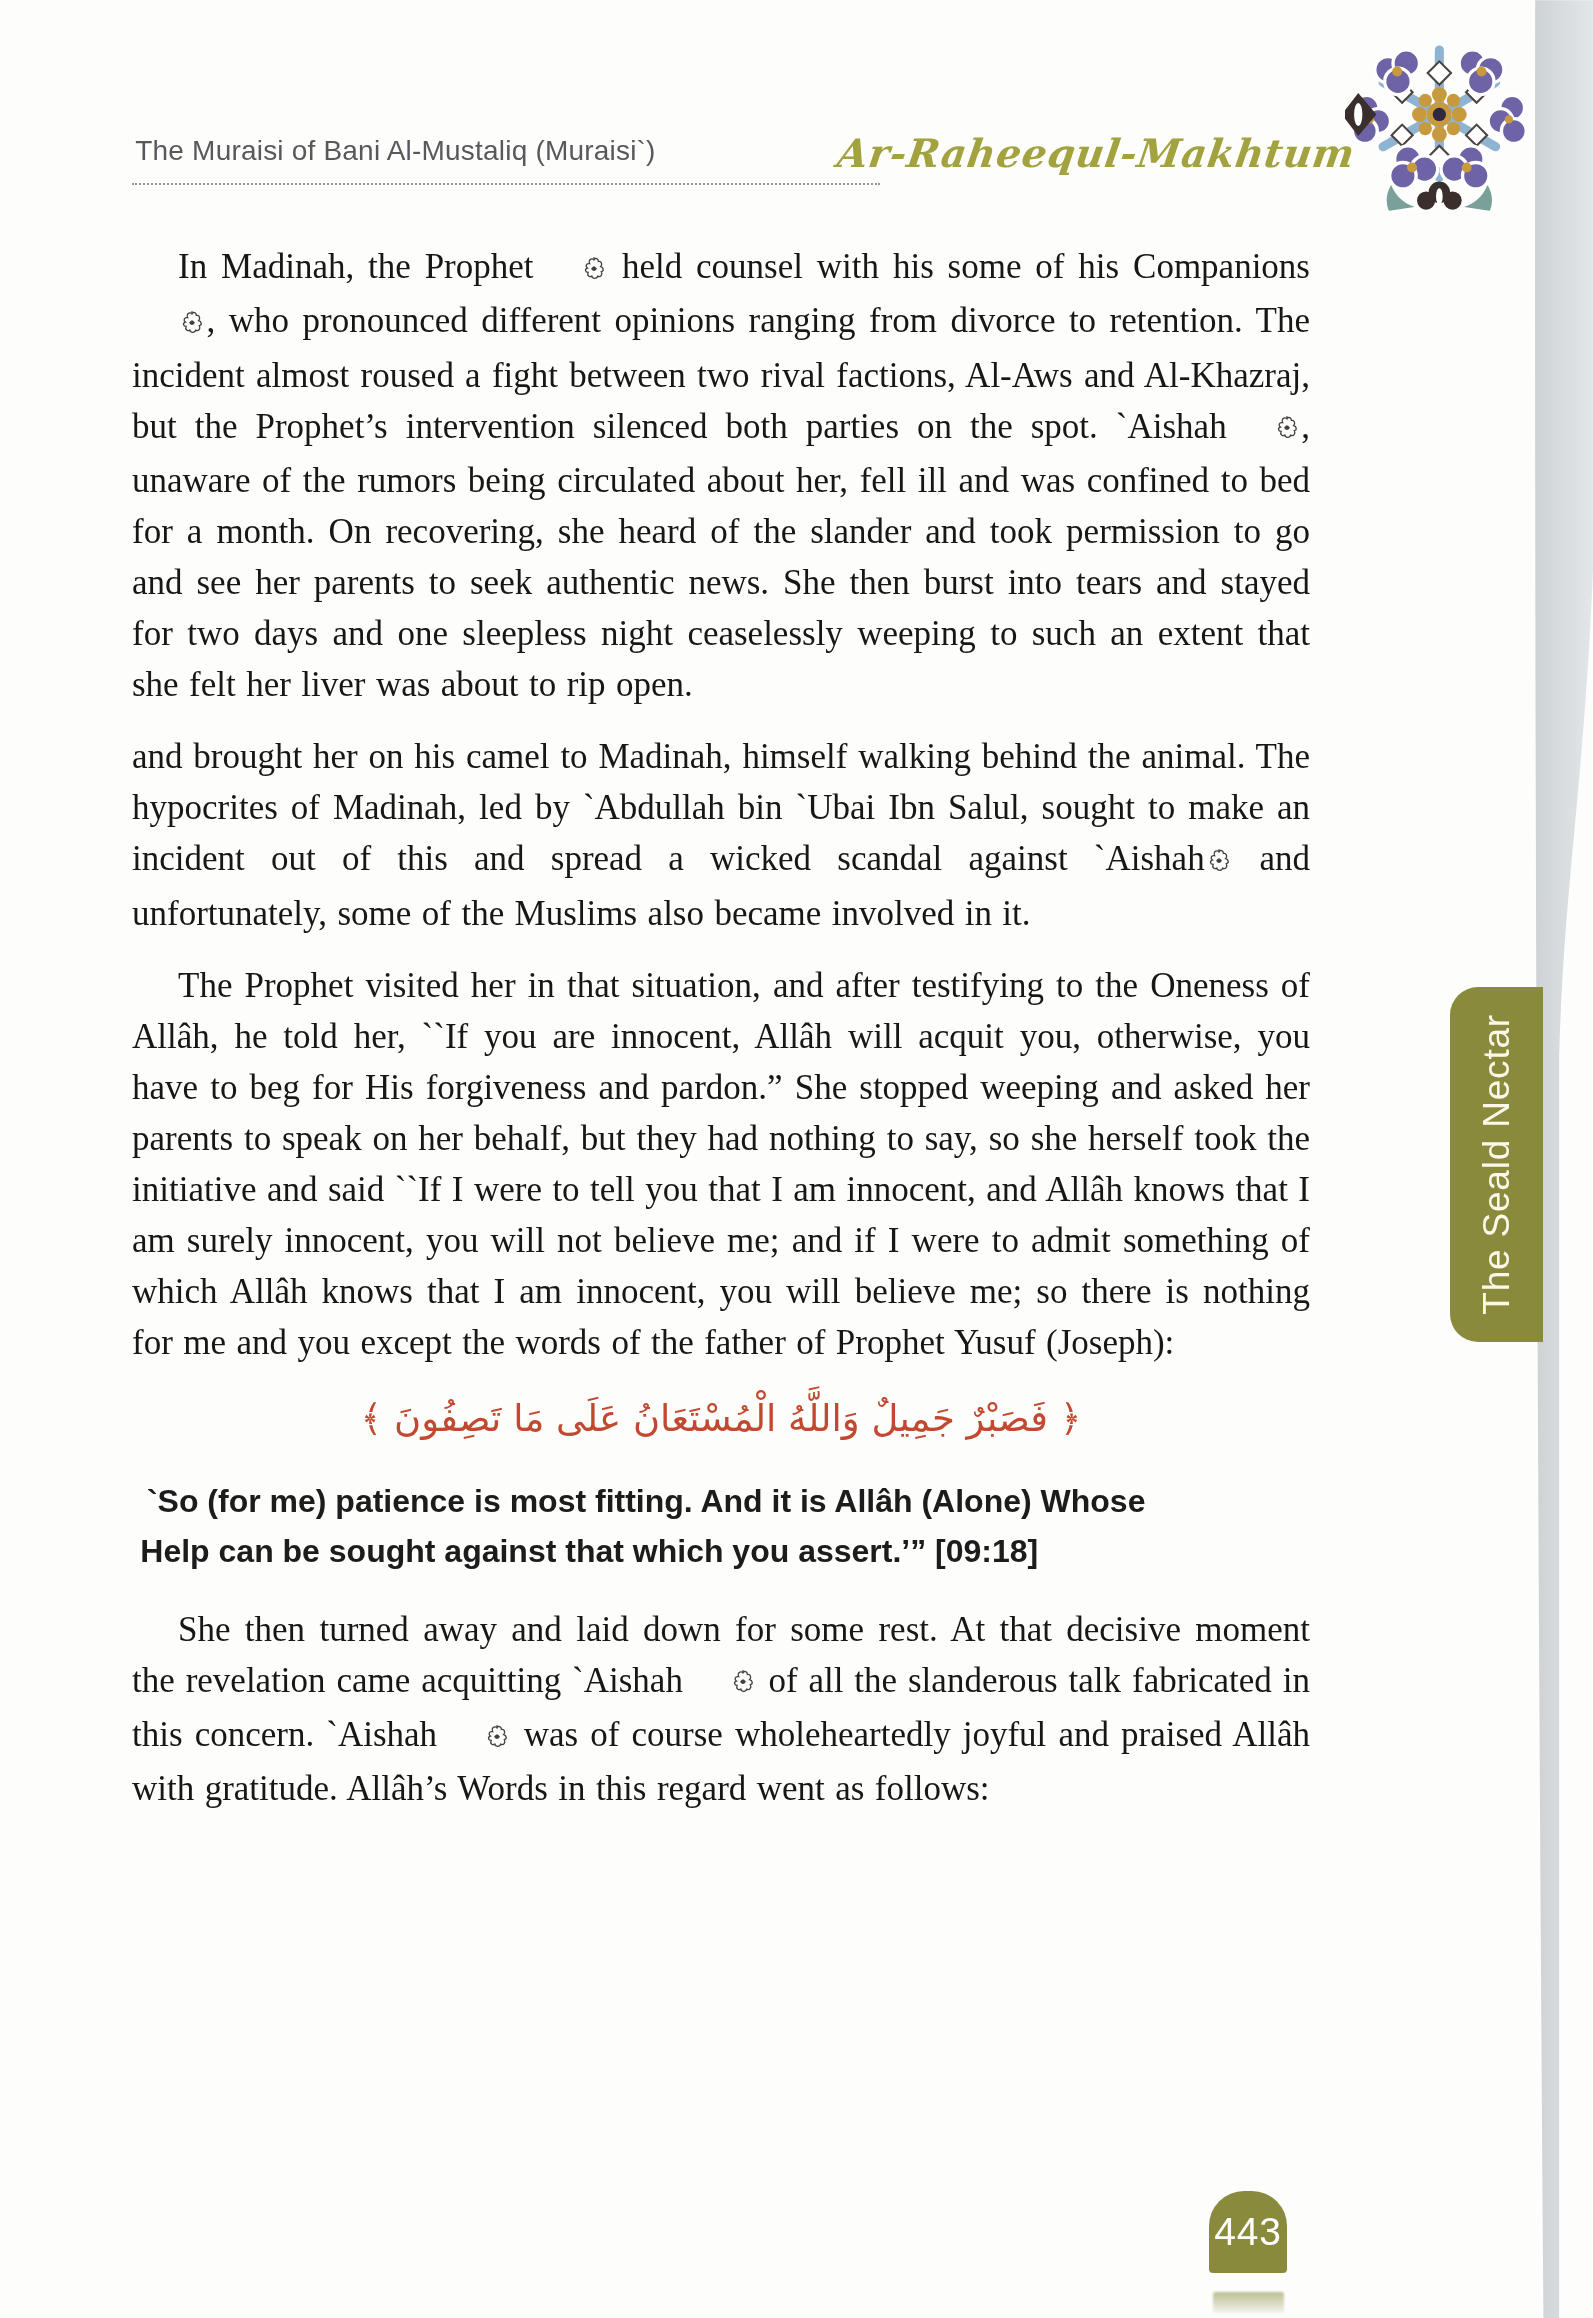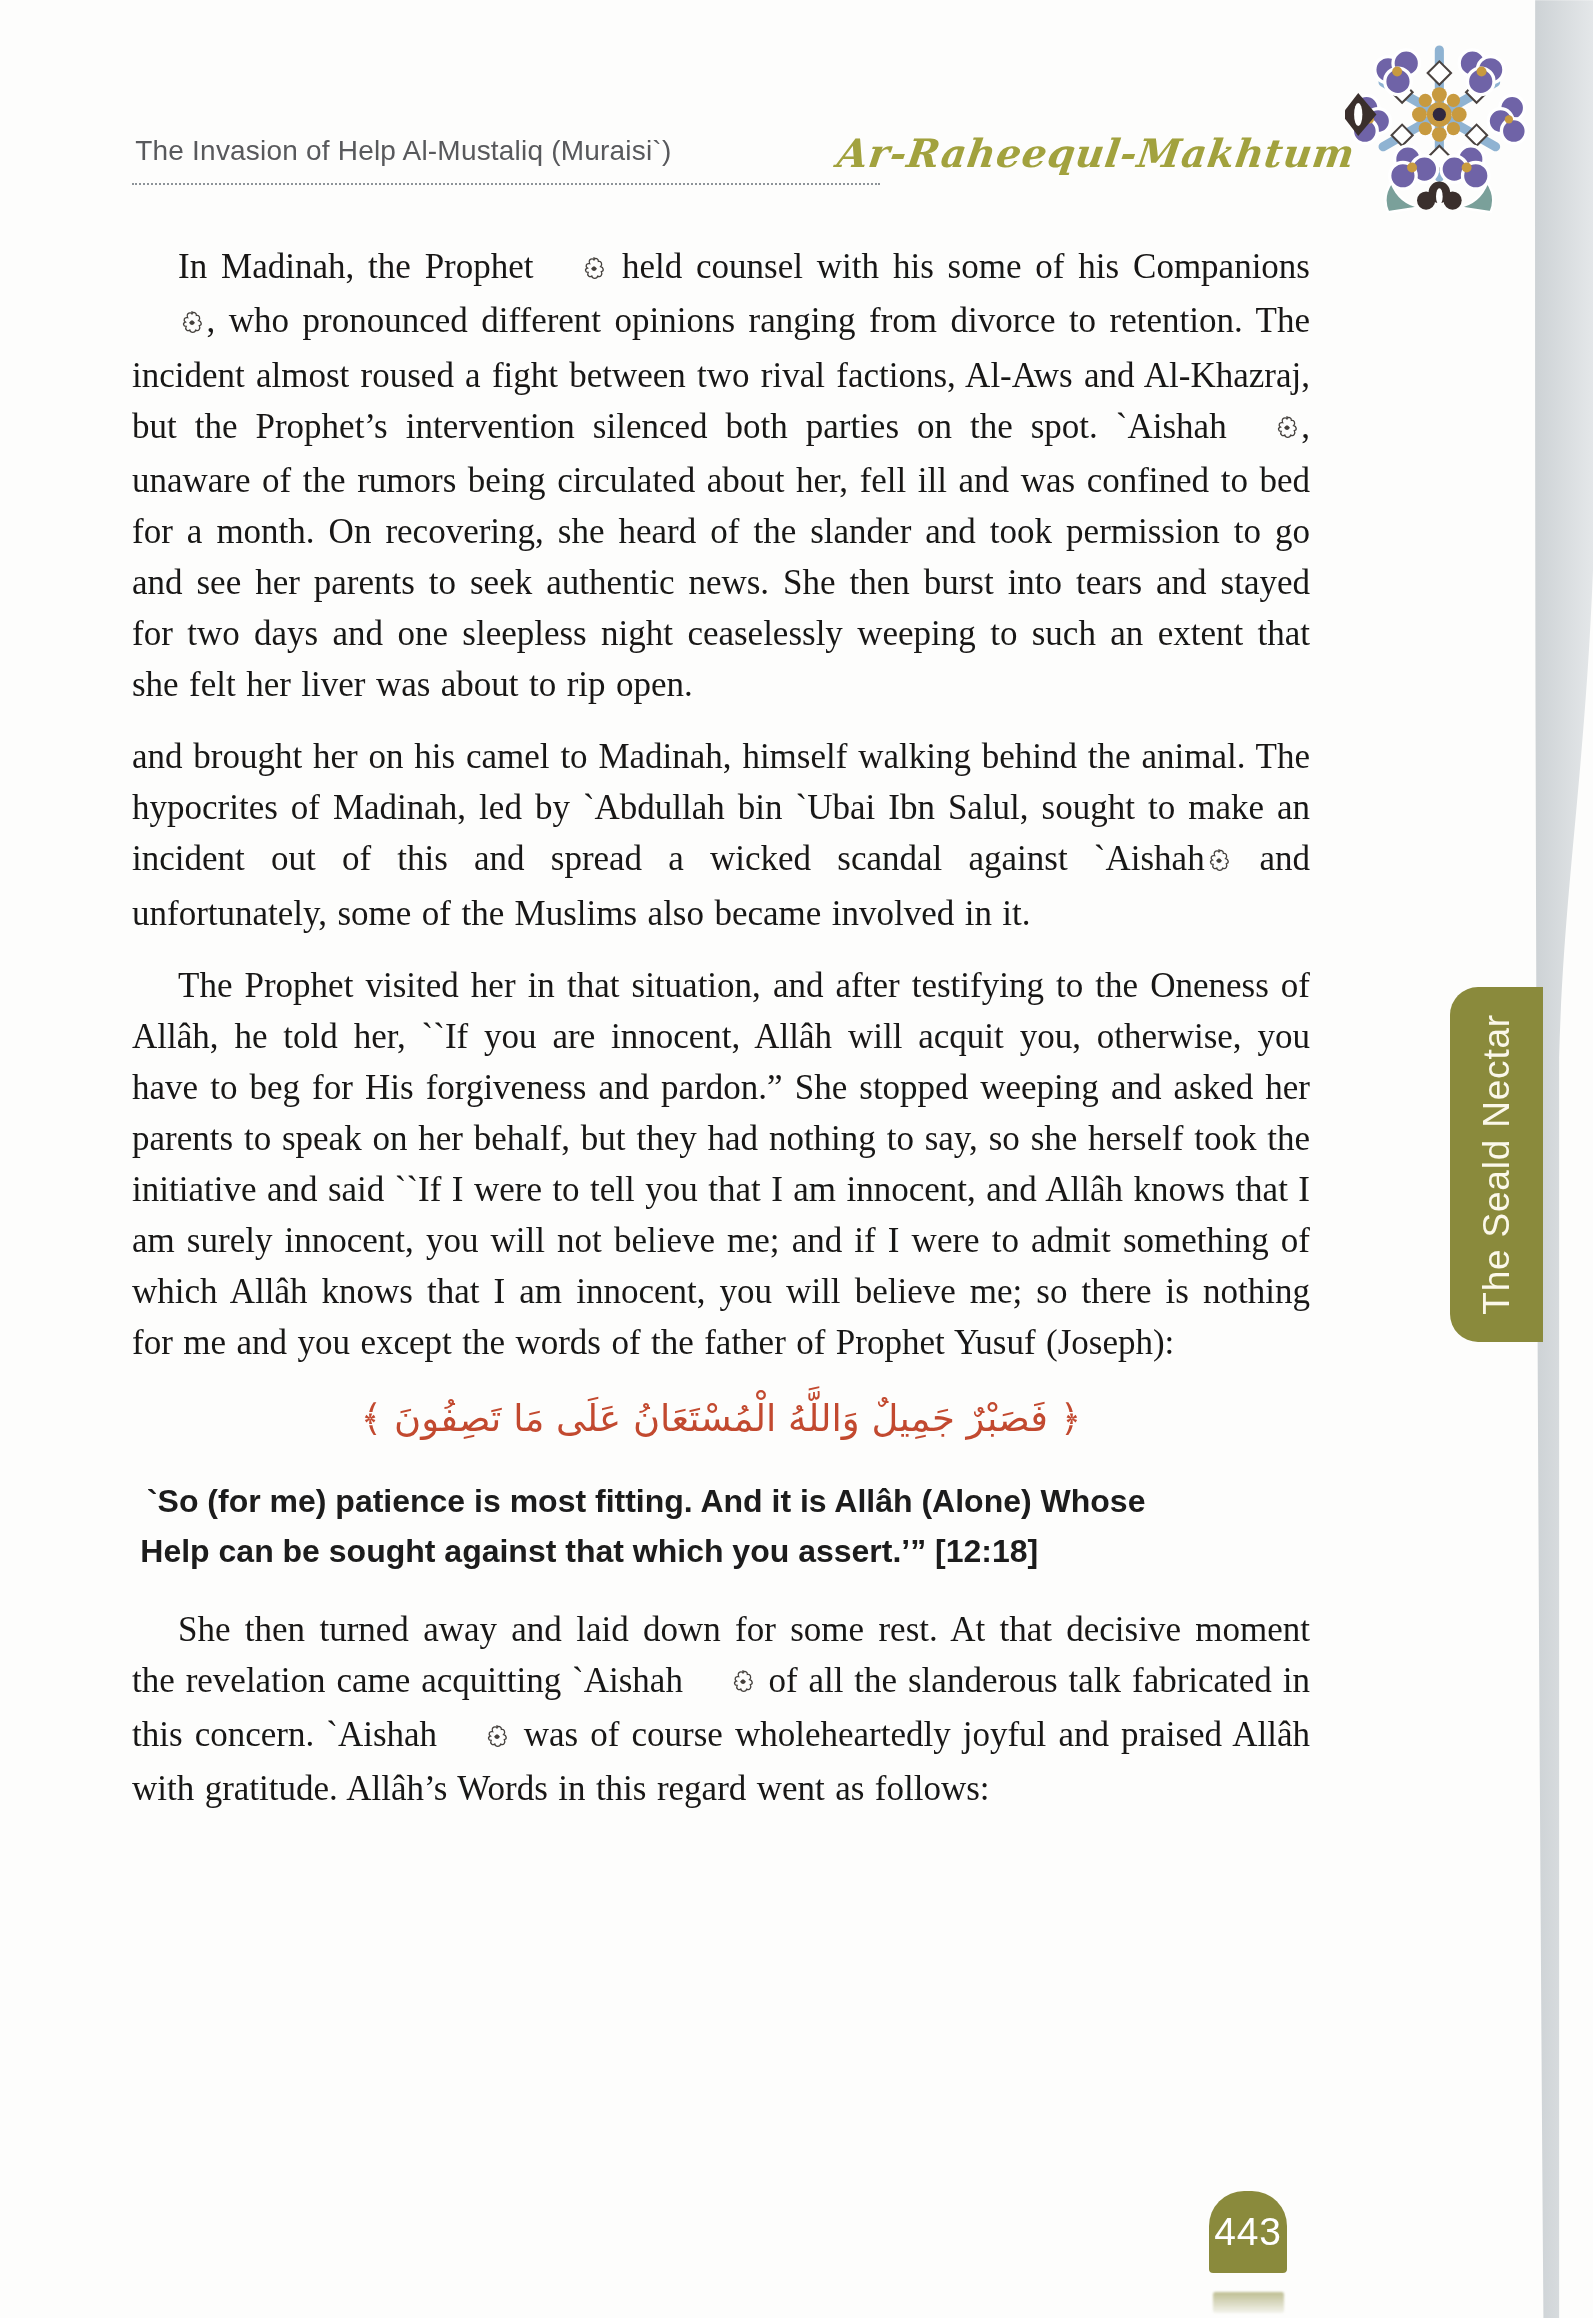--- a/index.html
+++ b/index.html
@@ -181,21 +181,21 @@
     <g fill="#3a2f2c">
       <circle cx="114" cy="190" r="13"></circle>
         <circle cx="98" cy="200" r="11"></circle>
         <circle cx="130" cy="200" r="11"></circle>
     </g>
     <ellipse cx="114" cy="195" rx="4" ry="10" fill="#ffffff"></ellipse>
   </svg>
 
   <div class="header">
     <div class="dotted-rule"></div>
-    <div class="section-title">The Invasion of Help Al-Mustaliq (Muraisi`)</div>
+    <div class="section-title">The Muraisi of Bani Al-Mustaliq (Muraisi`)</div>
     <div class="book-script">Ar-Raheequl-Makhtum</div>
   </div>
 
   <div class="text-col">
     <div>
         <p class="body-para indent">In Madinah, the Prophet<span class="honorific"><svg width="22" height="25.6" viewBox="0 0 30 34">
               <path d="M15 4 C10 2 7 6 9 10 C4 9 3 14 6 16 C2 17 3 22 7 22 C5 26 9 29 12 27 C13 31 19 31 20 27 C24 29 27 25 25 21 C29 20 28 15 24 14 C27 11 25 6 21 7 C21 3 17 2 15 4 Z" fill="none" stroke="#44403c" stroke-width="1.8"></path>
               <path d="M11 17 q4 -7 8 0 q-4 6 -8 0 Z" fill="#44403c"></path>
               <line x1="15" y1="1" x2="15" y2="6" stroke="#44403c" stroke-width="1.5"></line>
             </svg></span> held counsel with his some of his Companions<span class="honorific"><svg width="22" height="25.6" viewBox="0 0 30 34">
@@ -210,21 +210,21 @@
         <p class="body-para">and brought her on his camel to Madinah, himself walking behind the animal. The hypocrites of Madinah, led by `Abdullah bin `Ubai Ibn Salul, sought to make an incident out of this and spread a wicked scandal against `Aishah<span class="honorific"><svg width="22" height="25.6" viewBox="0 0 30 34">
               <path d="M15 4 C10 2 7 6 9 10 C4 9 3 14 6 16 C2 17 3 22 7 22 C5 26 9 29 12 27 C13 31 19 31 20 27 C24 29 27 25 25 21 C29 20 28 15 24 14 C27 11 25 6 21 7 C21 3 17 2 15 4 Z" fill="none" stroke="#44403c" stroke-width="1.8"></path>
               <path d="M11 17 q4 -7 8 0 q-4 6 -8 0 Z" fill="#44403c"></path>
               <line x1="15" y1="1" x2="15" y2="6" stroke="#44403c" stroke-width="1.5"></line>
             </svg></span> and unfortunately, some of the Muslims also became involved in it.</p>
         <p class="body-para indent">The Prophet visited her in that situation, and after testifying to the Oneness of Allâh, he told her, ``If you are innocent, Allâh will acquit you, otherwise, you have to beg for His forgiveness and pardon.” She stopped weeping and asked her parents to speak on her behalf, but they had nothing to say, so she herself took the initiative and said ``If I were to tell you that I am innocent, and Allâh knows that I am surely innocent, you will not believe me; and if I were to admit something of which Allâh knows that I am innocent, you will believe me; so there is nothing for me and you except the words of the father of Prophet Yusuf (Joseph):</p>
       </div>
 
     <div class="verse">﴿ فَصَبْرٌ جَمِيلٌ وَاللَّهُ الْمُسْتَعَانُ عَلَى مَا تَصِفُونَ ﴾</div>
 
-    <div class="quote">`So (for me) patience is most fitting. And it is Allâh (Alone) Whose Help can be sought against that which you assert.’” [12:18]</div>
+    <div class="quote">`So (for me) patience is most fitting. And it is Allâh (Alone) Whose Help can be sought against that which you assert.’” [09:18]</div>
 
     <div>
         <p class="body-para indent">She then turned away and laid down for some rest. At that decisive moment the revelation came acquitting `Aishah<span class="honorific"><svg width="22" height="25.6" viewBox="0 0 30 34">
               <path d="M15 4 C10 2 7 6 9 10 C4 9 3 14 6 16 C2 17 3 22 7 22 C5 26 9 29 12 27 C13 31 19 31 20 27 C24 29 27 25 25 21 C29 20 28 15 24 14 C27 11 25 6 21 7 C21 3 17 2 15 4 Z" fill="none" stroke="#44403c" stroke-width="1.8"></path>
               <path d="M11 17 q4 -7 8 0 q-4 6 -8 0 Z" fill="#44403c"></path>
               <line x1="15" y1="1" x2="15" y2="6" stroke="#44403c" stroke-width="1.5"></line>
             </svg></span> of all the slanderous talk fabricated in this concern. `Aishah<span class="honorific"><svg width="22" height="25.6" viewBox="0 0 30 34">
               <path d="M15 4 C10 2 7 6 9 10 C4 9 3 14 6 16 C2 17 3 22 7 22 C5 26 9 29 12 27 C13 31 19 31 20 27 C24 29 27 25 25 21 C29 20 28 15 24 14 C27 11 25 6 21 7 C21 3 17 2 15 4 Z" fill="none" stroke="#44403c" stroke-width="1.8"></path>
               <path d="M11 17 q4 -7 8 0 q-4 6 -8 0 Z" fill="#44403c"></path>
               <line x1="15" y1="1" x2="15" y2="6" stroke="#44403c" stroke-width="1.5"></line>

